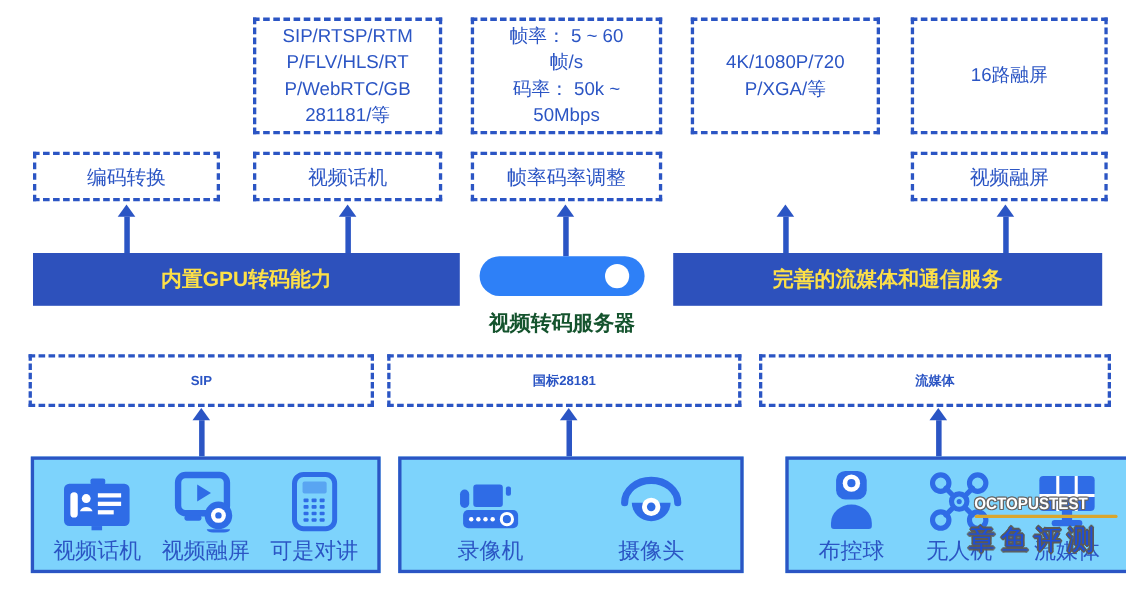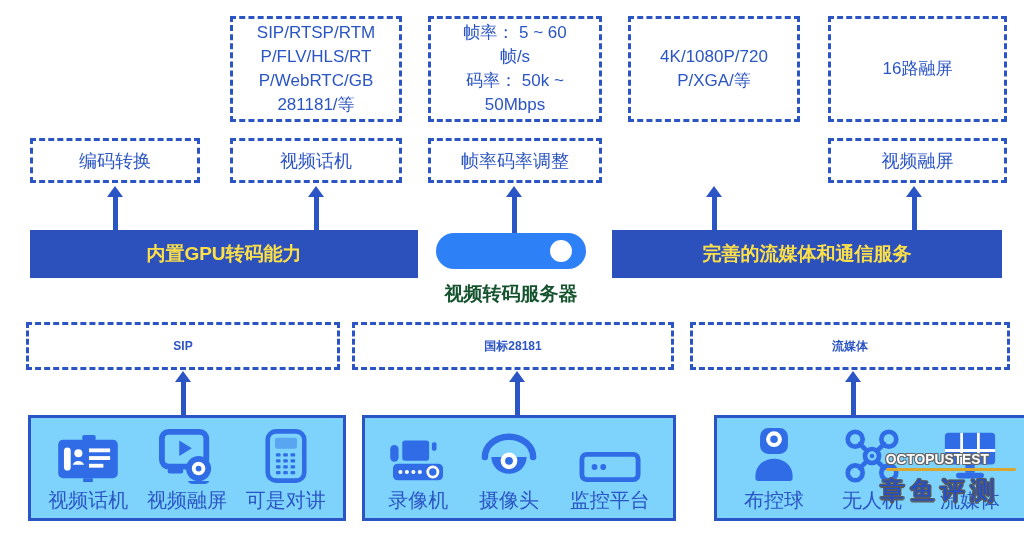--- a/index.html
+++ b/index.html
@@ -231,30 +231,20 @@
       <div class="icon-wrap">
         <svg width="60" height="52" viewBox="0 0 64 56">
           <path d="M6 27 a26 22 0 0 1 52 0" fill="none" stroke="currentColor" stroke-width="7" stroke-linecap="round"></path>
           <path d="M13 27 a19 18 0 0 0 38 0 z" fill="currentColor"></path>
           <circle cx="32" cy="31" r="9" fill="#fff"></circle>
           <circle cx="32" cy="31" r="4.2" fill="currentColor"></circle>
         </svg>
       </div>
       <div class="device-label">摄像头</div>
     </div>
-    <div class="device">
-      <div class="icon-wrap">
-        <svg width="62" height="34" viewBox="0 0 64 34">
-          <rect x="3" y="4" width="58" height="26" rx="5" fill="none" stroke="currentColor" stroke-width="5"></rect>
-          <circle cx="16" cy="17" r="3" fill="currentColor"></circle>
-          <circle cx="25" cy="17" r="3" fill="currentColor"></circle>
-        </svg>
-      </div>
-      <div class="device-label">监控平台</div>
-    </div>
   </div>
 
   <div class="device-box" style="left:714px;width:316px">
     <div class="device">
       <div class="icon-wrap">
         <svg width="52" height="58" viewBox="0 0 56 62">
           <rect x="13" y="2" width="30" height="28" rx="9" fill="currentColor"></rect>
           <circle cx="28" cy="14" r="8.5" fill="#fff"></circle>
           <circle cx="28" cy="14" r="4" fill="currentColor"></circle>
           <path d="M8 53 a20 18 0 0 1 40 0 v3 a3 3 0 0 1 -3 3 h-34 a3 3 0 0 1 -3 -3 z" fill="currentColor"></path>

